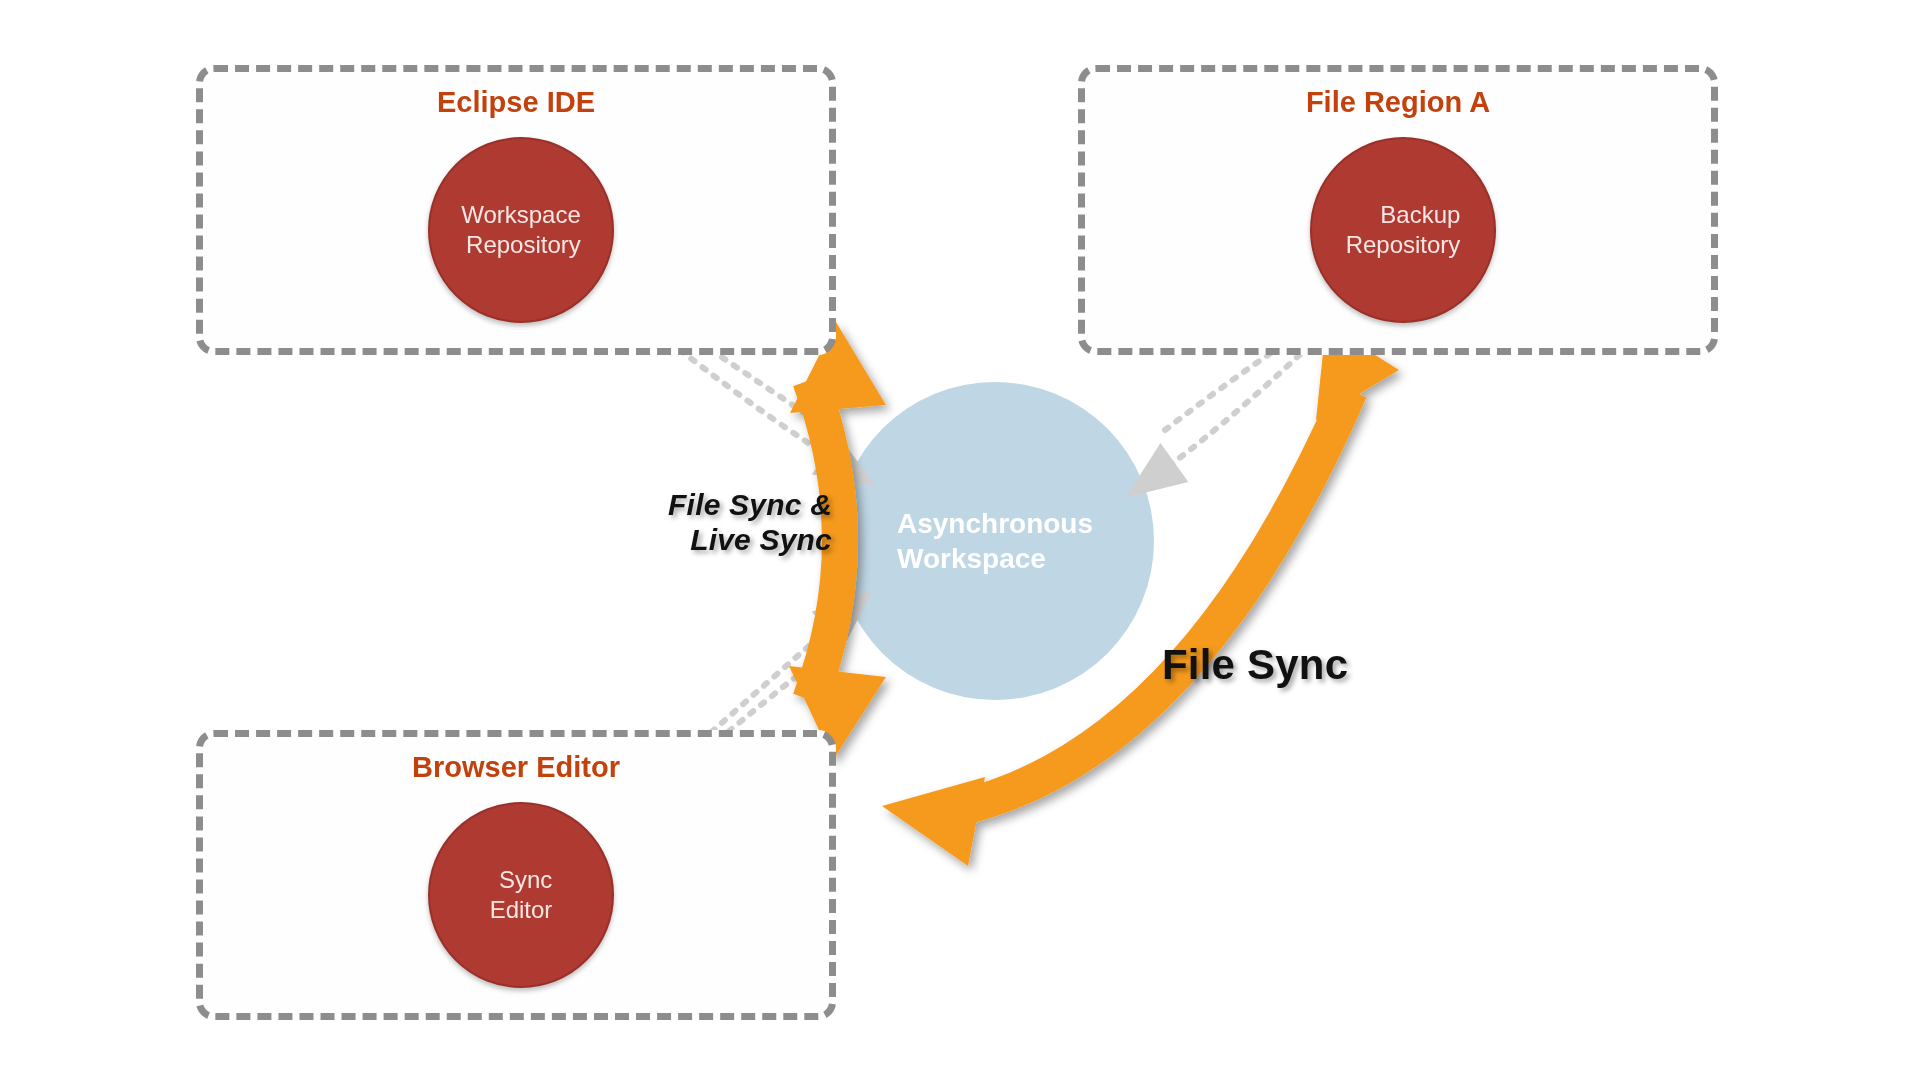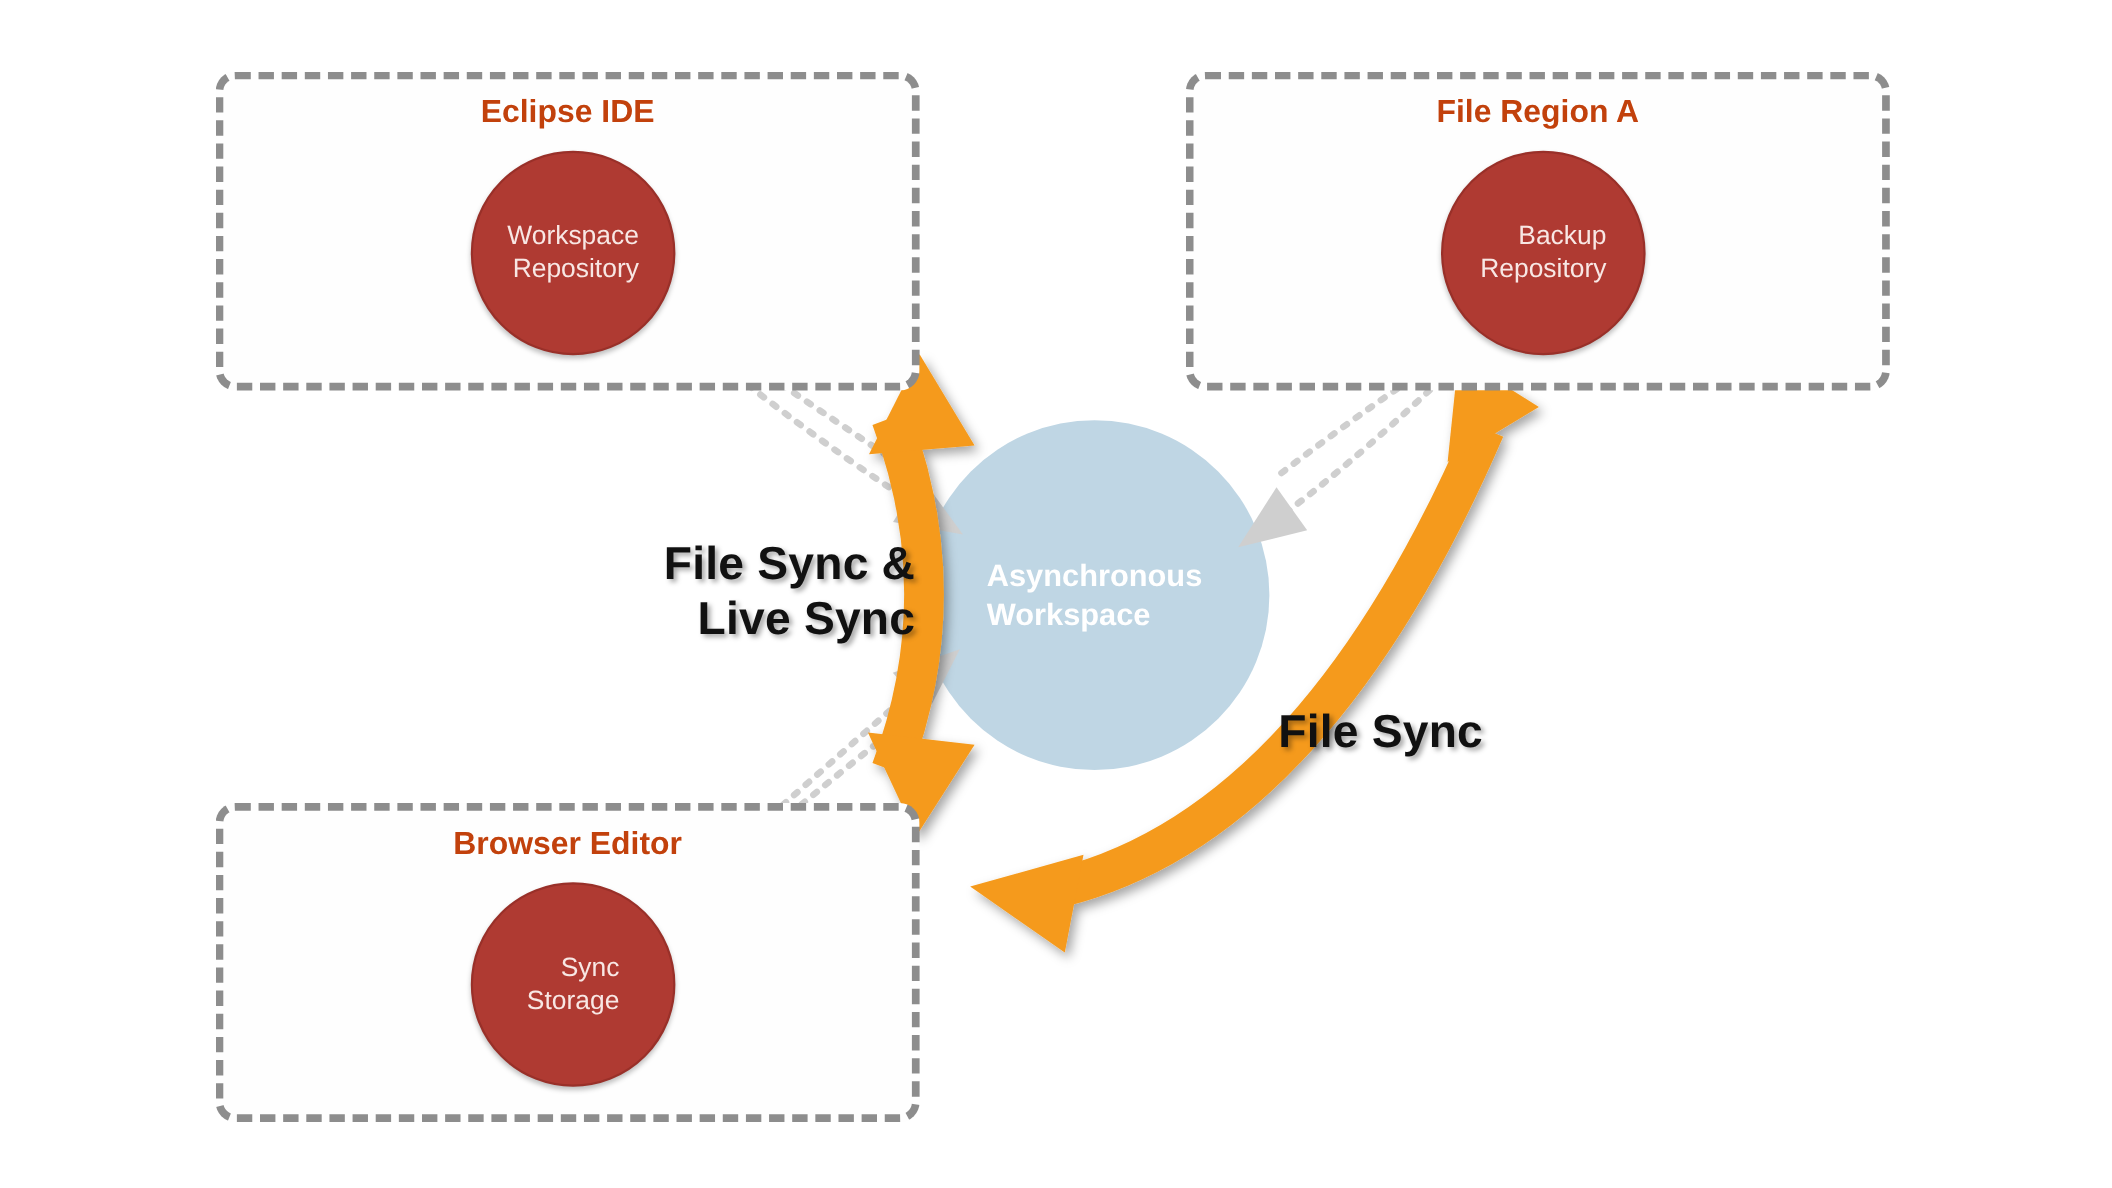--- a/index.html
+++ b/index.html
@@ -149,26 +149,26 @@
         <span>Repository</span>
       </div>
     </div>
   </div>
 
   <div class="box" style="left:196px; top:730px; width:640px; height:290px;">
     <div class="box-title">Browser Editor</div>
     <div class="node red" style="left:225px; top:65px; width:182px; height:182px;">
       <div class="inner">
         <span>Sync</span><br>
-        <span>Storage</span>
+        <span>Editor</span>
       </div>
     </div>
   </div>
 
-  <div class="sync-label" style="left:592px; top:487px; font-size:42px; text-align:right; width:240px;">
+  <div class="sync-label" style="left:592px; top:487px; font-size:30px; text-align:right; width:240px;font-style:italic;">
     <span>File Sync &amp;</span><br>
     <span>Live Sync</span>
   </div>
 
   <div class="sync-label" style="left:1162px; top:640px; font-size:42px;">
     <span>File Sync</span>
   </div>
 
 </div>
 

